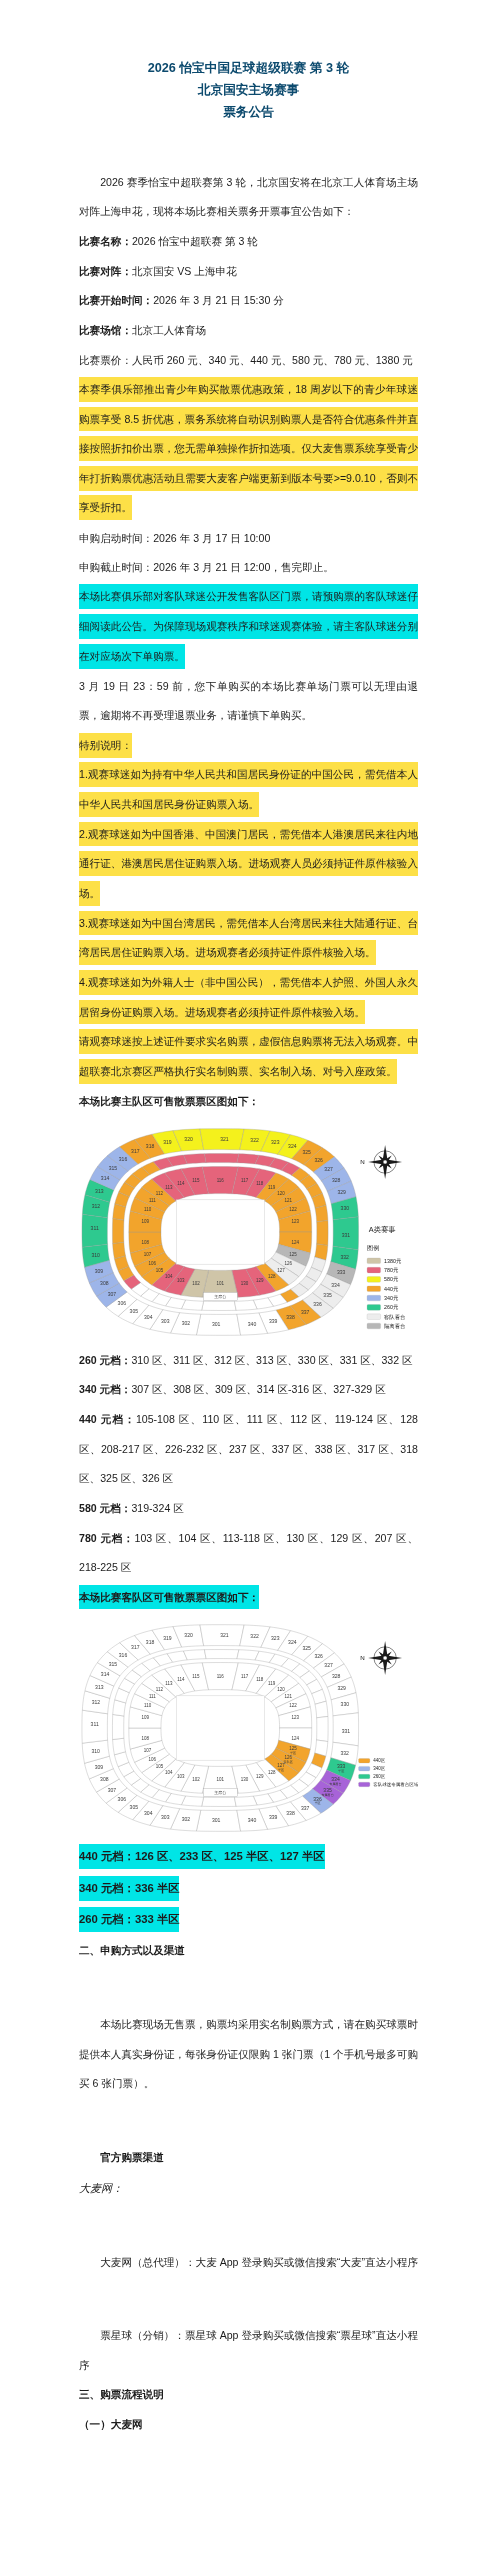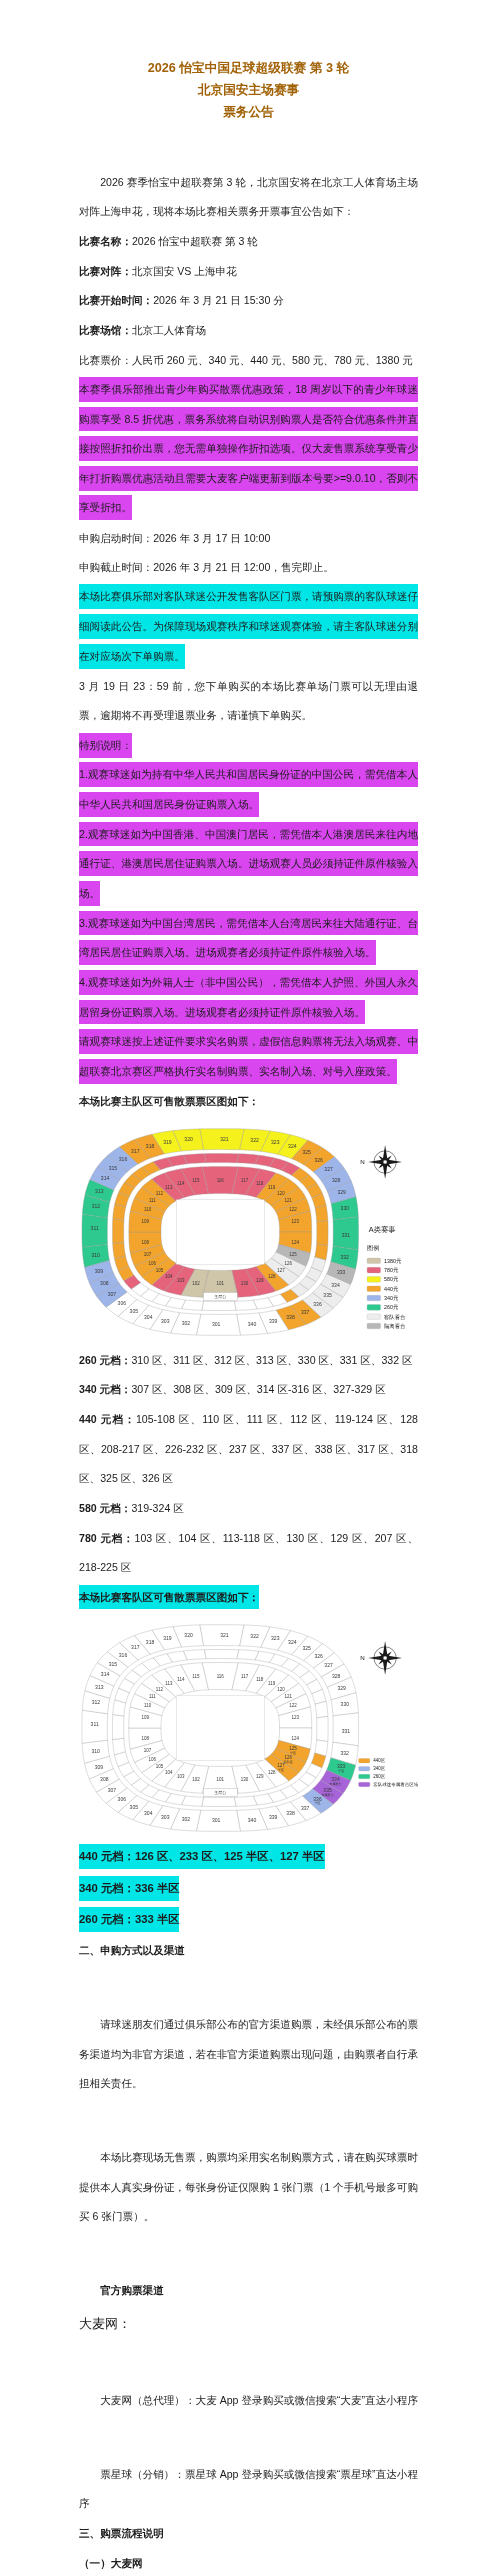--- a/index.html
+++ b/index.html
@@ -1,27 +1,27 @@
 <!DOCTYPE html>
 <html style="font-size:11.3px"><head>
 <meta charset="utf-8">
 <style>
   html,body{margin:0;padding:0;background:#ffffff;}
   body{width:489px;font-family:"Liberation Sans","DejaVu Sans",sans-serif;color:#1c1c1c;}
   .doc{padding:57px 71px 21px 79px;}
   .title-block{text-align:center;margin-bottom:37px;}
-  .title-line{font-size:12.7px;font-weight:bold;line-height:1.75;color:#a16207;}
+  .title-line{font-size:12.7px;font-weight:bold;line-height:1.75;color:#0c4a6e;}
   p.para{margin:0;font-size:10.6px;line-height:2.8;text-align:justify;}
   p.hd{font-weight:bold;}
   p.ind{text-indent:2em;margin-top:44px;}
-  p.small{font-size:13px;}
+  p.small{font-size:11px;font-style:italic;}
   p.large{font-size:11.3px;}
   .b{font-weight:bold;}
   mark{color:inherit;}
-  mark.y{background:#d946ef;padding:6.4px 0;}
+  mark.y{background:#fde047;padding:6.4px 0;}
   mark.c{background:#00e5e6;padding:6.4px 0;}
   .mapwrap{margin:10px 0 7px 0;}
   svg text{font-family:"Liberation Sans","DejaVu Sans",sans-serif;}
 </style>
 </head>
 <body>
 
 <div class="doc">
   <div class="title-block">
     <div class="title-line">2026 怡宝中国足球超级联赛 第 3 轮</div>
@@ -485,21 +485,20 @@
             <rect x="495" y="268" width="20" height="8" rx="2" fill="#2ec98f" stroke="#aaa" stroke-width="0.4"></rect>
             <text x="521" y="274.5" font-size="8" fill="#222">260区</text>
             <rect x="495" y="282" width="20" height="8" rx="2" fill="#a763d8" stroke="#aaa" stroke-width="0.4"></rect>
             <text x="521" y="288.5" font-size="8" fill="#222">客队球迷专属看台区域</text>
           </g>
         </svg></div>
       <p class="para large"><mark class="c b">440 元档：</mark><mark class="c b">126 区、233 区、125 半区、127 半区</mark></p>
       <p class="para large"><mark class="c b">340 元档：</mark><mark class="c b">336 半区</mark></p>
       <p class="para large"><mark class="c b">260 元档：</mark><mark class="c b">333 半区</mark></p>
       <p class="para hd"><span class="b">二、申购方式以及渠道</span></p>
-      <p class="para ind"><span>请球迷朋友们通过俱乐部公布的官方渠道购票，未经俱乐部公布的票务渠道均为非官方渠道，若在非官方渠道购票出现问题，由购票者自行承担相关责任。</span></p>
       <p class="para ind"><span>本场比赛现场无售票，购票均采用实名制购票方式，请在购买球票时提供本人真实身份证，每张身份证仅限购 1 张门票（1 个手机号最多可购买 6 张门票）。</span></p>
       <p class="para ind"><span class="b">官方购票渠道</span></p>
       <p class="para small"><span>大麦网：</span></p>
       <p class="para ind"><span>大麦网（总代理）：大麦 App 登录购买或微信搜索“大麦”直达小程序</span></p>
       <p class="para ind"><span>票星球（分销）：票星球 App 登录购买或微信搜索“票星球”直达小程序</span></p>
       <p class="para hd"><span class="b">三、购票流程说明</span></p>
       <p class="para hd"><span class="b">（一）大麦网</span></p>
     </div>
 </div>
 

